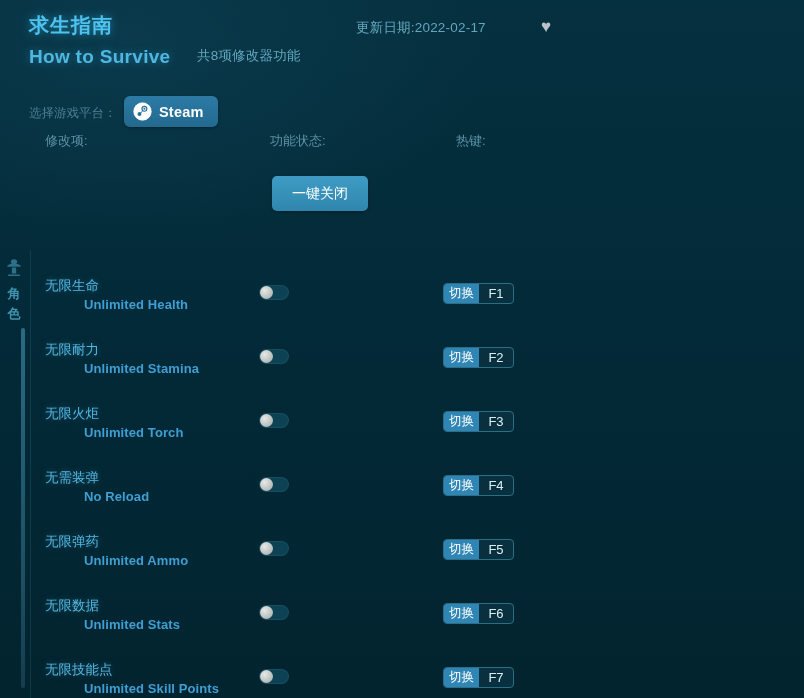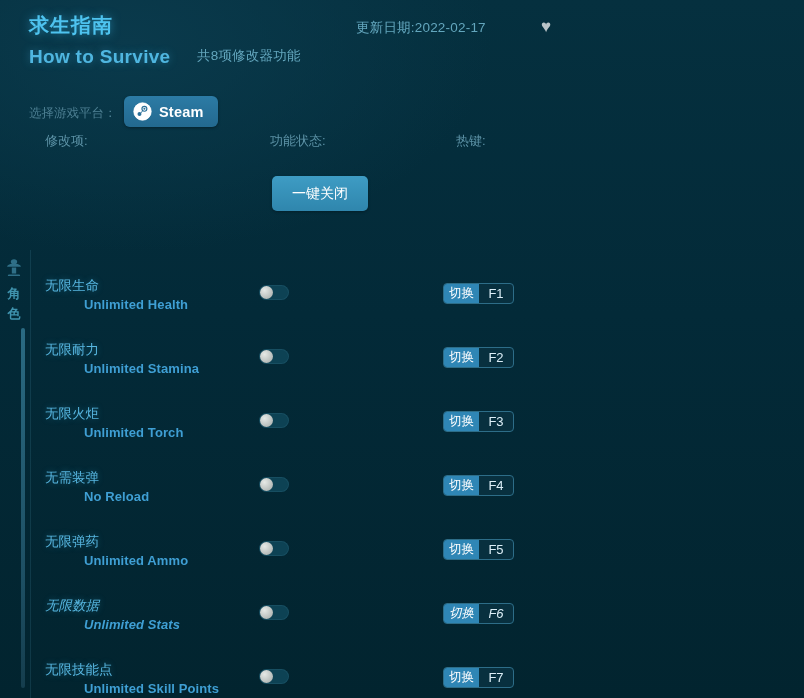--- a/index.html
+++ b/index.html
@@ -278,21 +278,21 @@
         <div class="r-cn">无限弹药</div>
         <div class="r-en">Unlimited Ammo</div>
         <div class="toggle">
           <div class="knob"></div>
         </div>
         <div class="hotkey">
           <div class="hk-act">切换</div>
           <div class="hk-key">F5</div>
         </div>
       </div>
-      <div class="row" style="top: 335px; font-style: italic;">
+      <div class="row" style="top: 335px;">
         <div class="r-cn">无限数据</div>
         <div class="r-en">Unlimited Stats</div>
         <div class="toggle">
           <div class="knob"></div>
         </div>
         <div class="hotkey">
           <div class="hk-act">切换</div>
           <div class="hk-key">F6</div>
         </div>
       </div>

